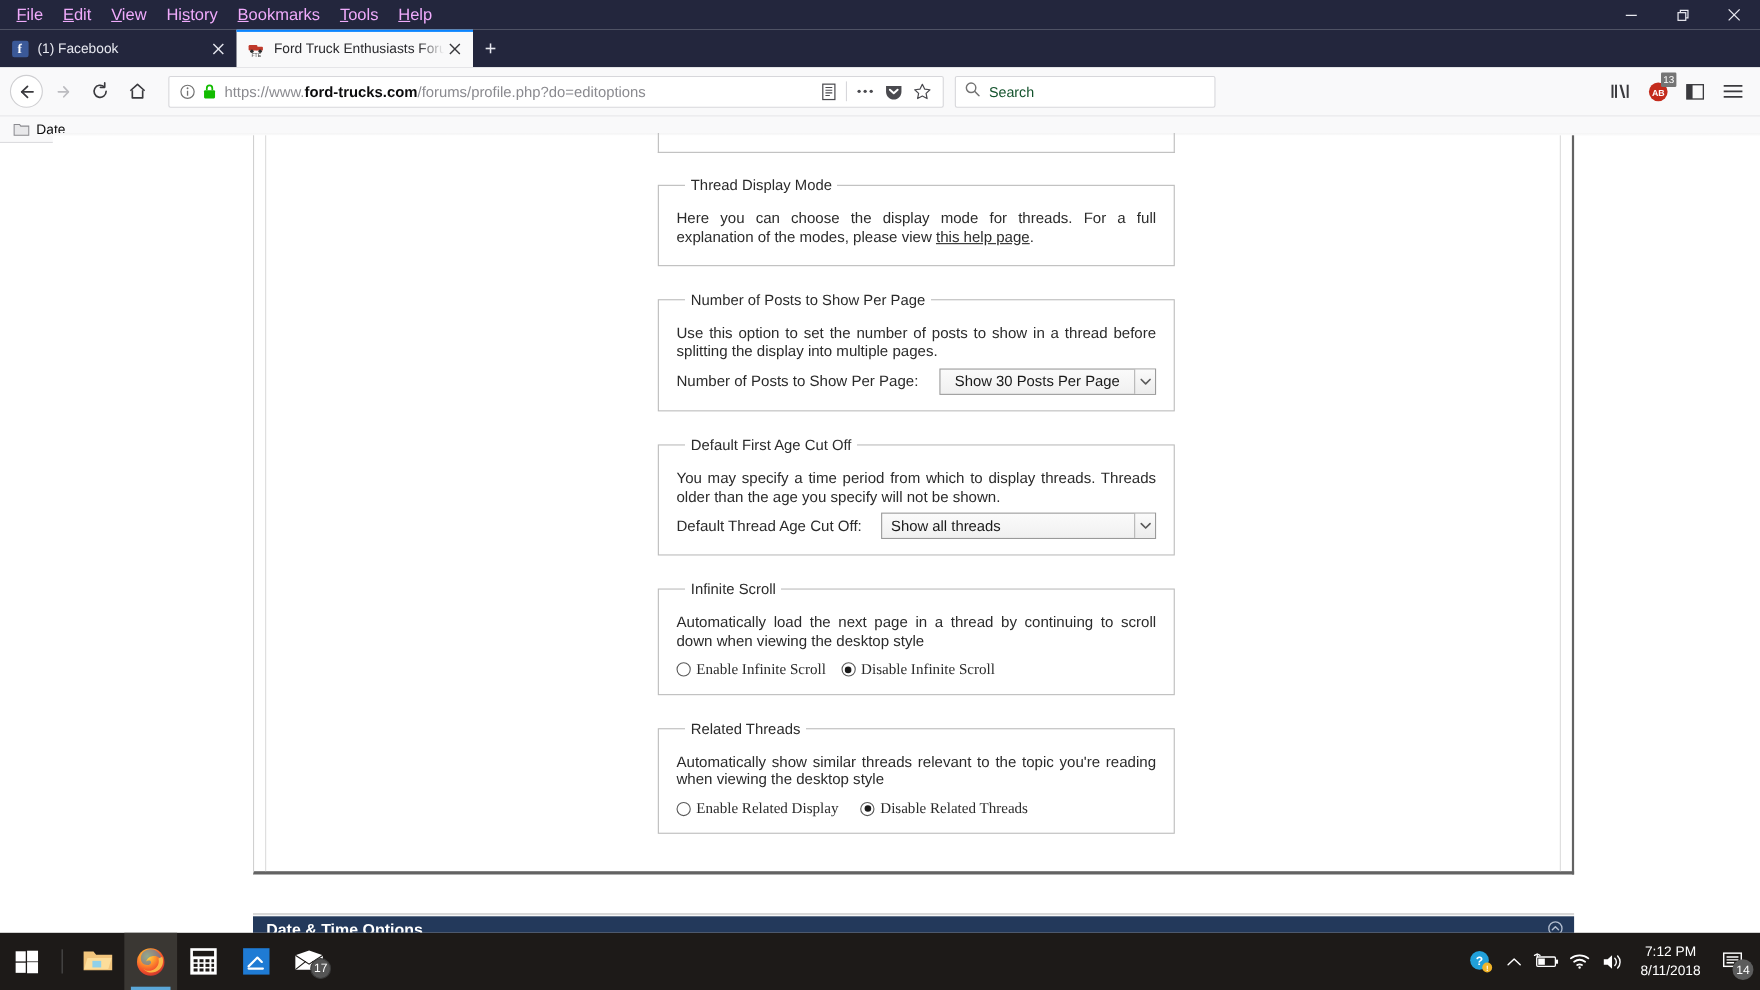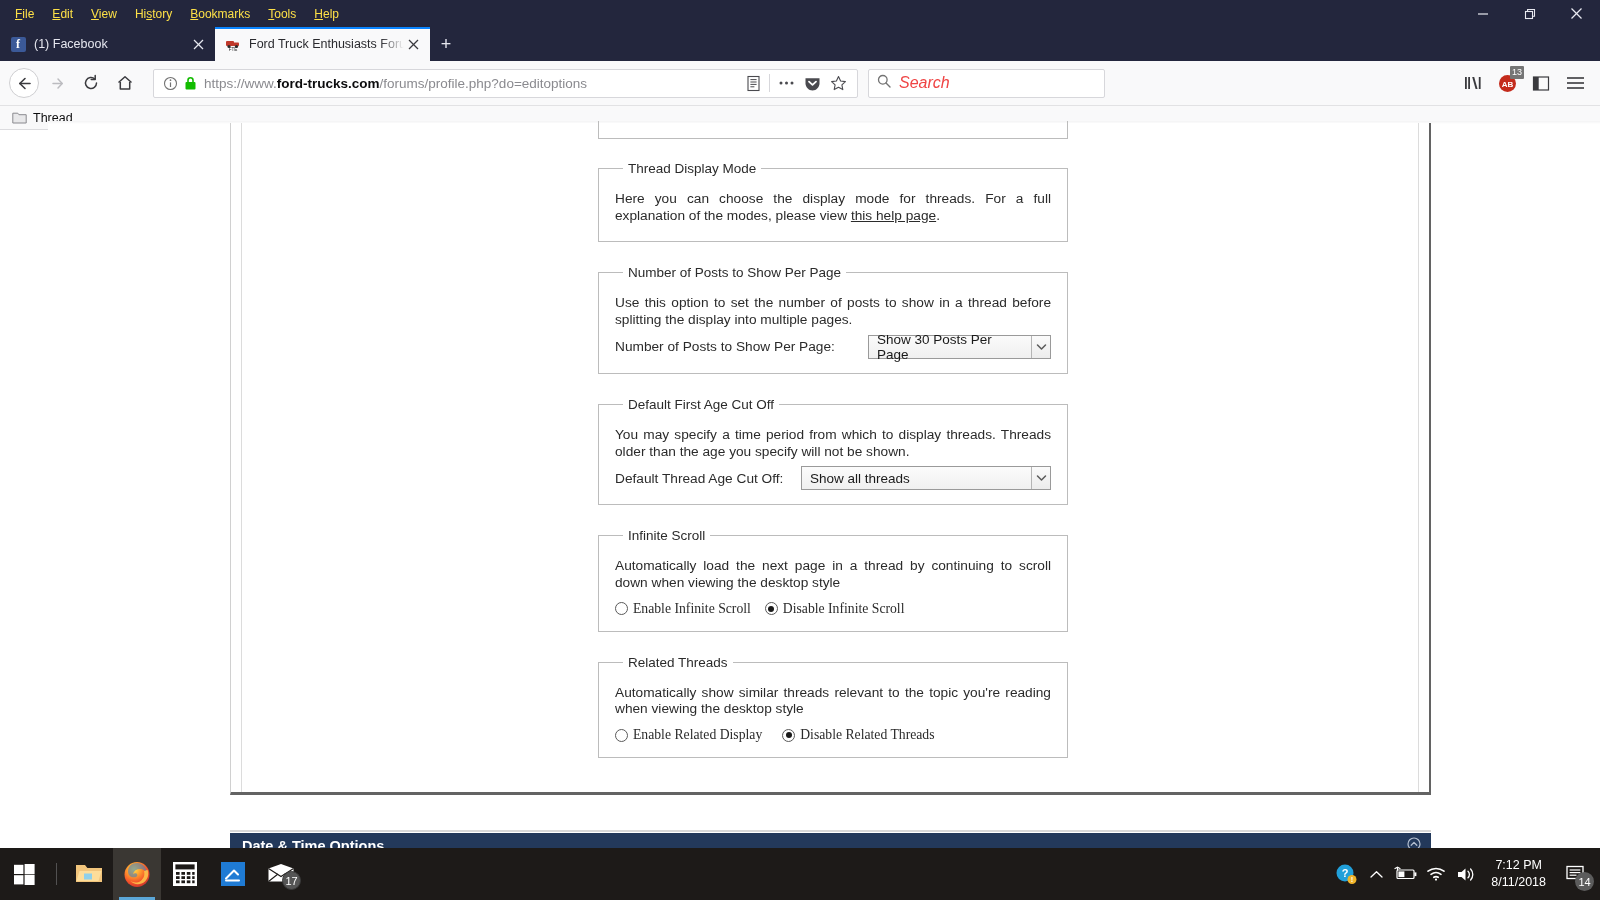--- a/index.html
+++ b/index.html
@@ -21,22 +21,22 @@
   
   .menubar {
     height: 27px;
     background: #23263d;
     display: flex;
     align-items: center;
     padding-left: 6px;
     position: relative;
   }
   .menubar .mi {
-    color: #fde047;
-    font-size: 12px;
+    color: #f0abfc;
+    font-size: 15px;
     padding: 3px 9px;
     line-height: 1;
     cursor: default;
     white-space: nowrap;
   }
   .menubar .mi u { text-decoration: underline; }
   .wincontrols {
     position: absolute; right: 0; top: 0;
     height: 27px; display: flex; align-items: center;
   }
@@ -153,21 +153,21 @@
   .searchbar {
     flex: 0 0 237px;
     height: 29px;
     background:#fff;
     border:1px solid #d7d7db;
     border-radius:2px;
     display:flex; align-items:center;
     padding: 0 8px;
     margin-left: 10px;
   }
-  .searchbar .sph { font-size:16px;color:#ef4444;margin-left:8px;font-style:italic; }
+  .searchbar .sph { font-size:13px;color:#14532d;margin-left:8px; }
 
   .navright { margin-left:auto; display:flex; align-items:center; }
   .navright .nric {
     width:32px;height:32px;display:flex;align-items:center;justify-content:center;
     color:#3a3a3e; position:relative; margin-left:2px;
   }
   .abadge {
     position:absolute; top:-1px; right:-1px;
     background:#757575; color:#fff; font-size:9px;
     padding:0 2px; min-width:14px; height:13px; line-height:13px;
@@ -574,21 +574,21 @@
     </div>
   </div>
 
   <div class="bmbar">
     <div class="bmitem">
       <span class="fldr">
         <svg width="15" height="13" viewBox="0 0 15 13">
             <path d="M0.8 2.2h5l1.1 1.5h7.3v8.3H0.8z" fill="#e8e8ea" stroke="#8a8a8f" stroke-width="1"></path>
           </svg>
       </span>
-      <span>Thread</span>
+      <span>Date</span>
     </div>
   </div>
 
   <div id="viewport">
     <div class="page-scroll-shadow"></div>
 
     <div class="pagewrap">
       <div class="inner">
 
         <div class="formcol">
@@ -600,21 +600,21 @@
           <fieldset class="box">
             <legend>Thread Display Mode</legend>
             <div class="desc"><span>Here you can choose the display mode for threads. For a full explanation of the modes, please view </span><a href="#">this help page</a><span>.</span></div>
           </fieldset>
 
           <fieldset class="box">
             <legend>Number of Posts to Show Per Page</legend>
             <div class="desc">Use this option to set the number of posts to show in a thread before splitting the display into multiple pages.</div>
             <div class="fieldrow">
               <span class="flabel">Number of Posts to Show Per Page:</span>
-              <span class="sel center" style="width:183px;">
+              <span class="sel center" style="width:197px;">
                 <span class="selval">Show 30 Posts Per Page</span>
                 <span class="arrow">
                   <svg width="11" height="8" viewBox="0 0 11 8">
                       <polyline points="1.5,2 5.5,6 9.5,2" fill="none" stroke="#5a5a5a" stroke-width="1.5" stroke-linecap="round" stroke-linejoin="round"></polyline>
                     </svg>
                 </span>
               </span>
             </div>
           </fieldset>
 

